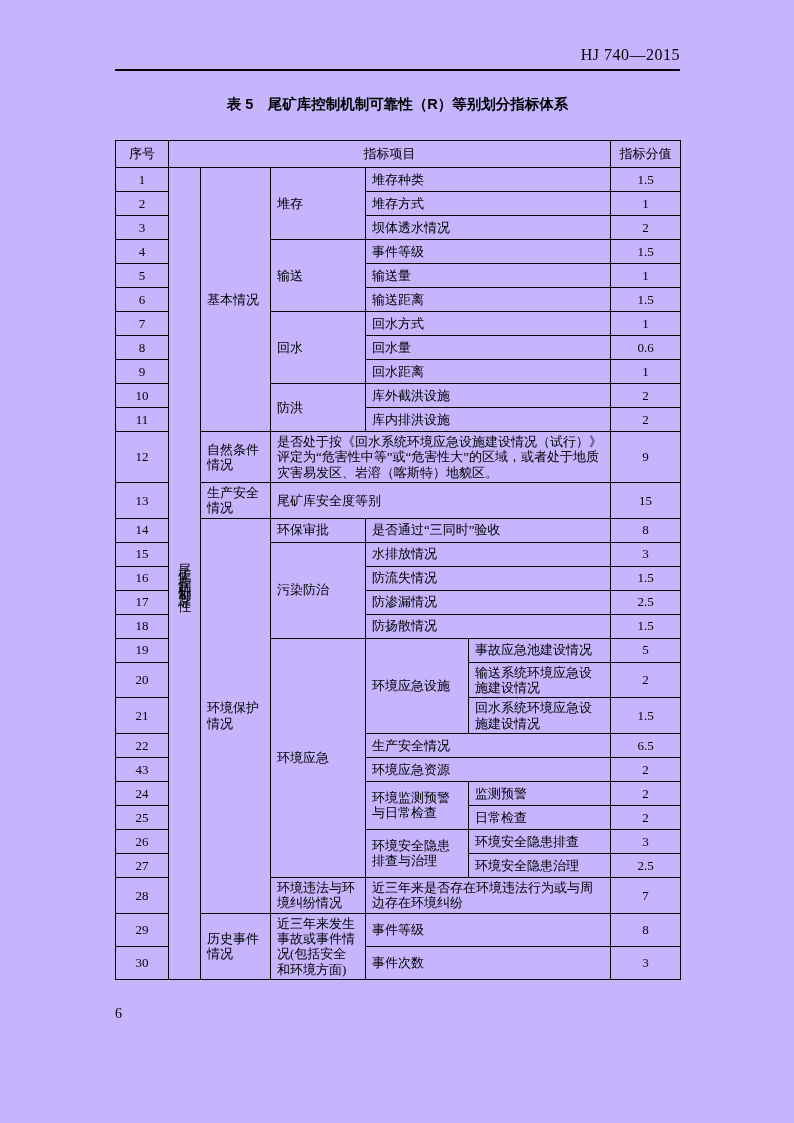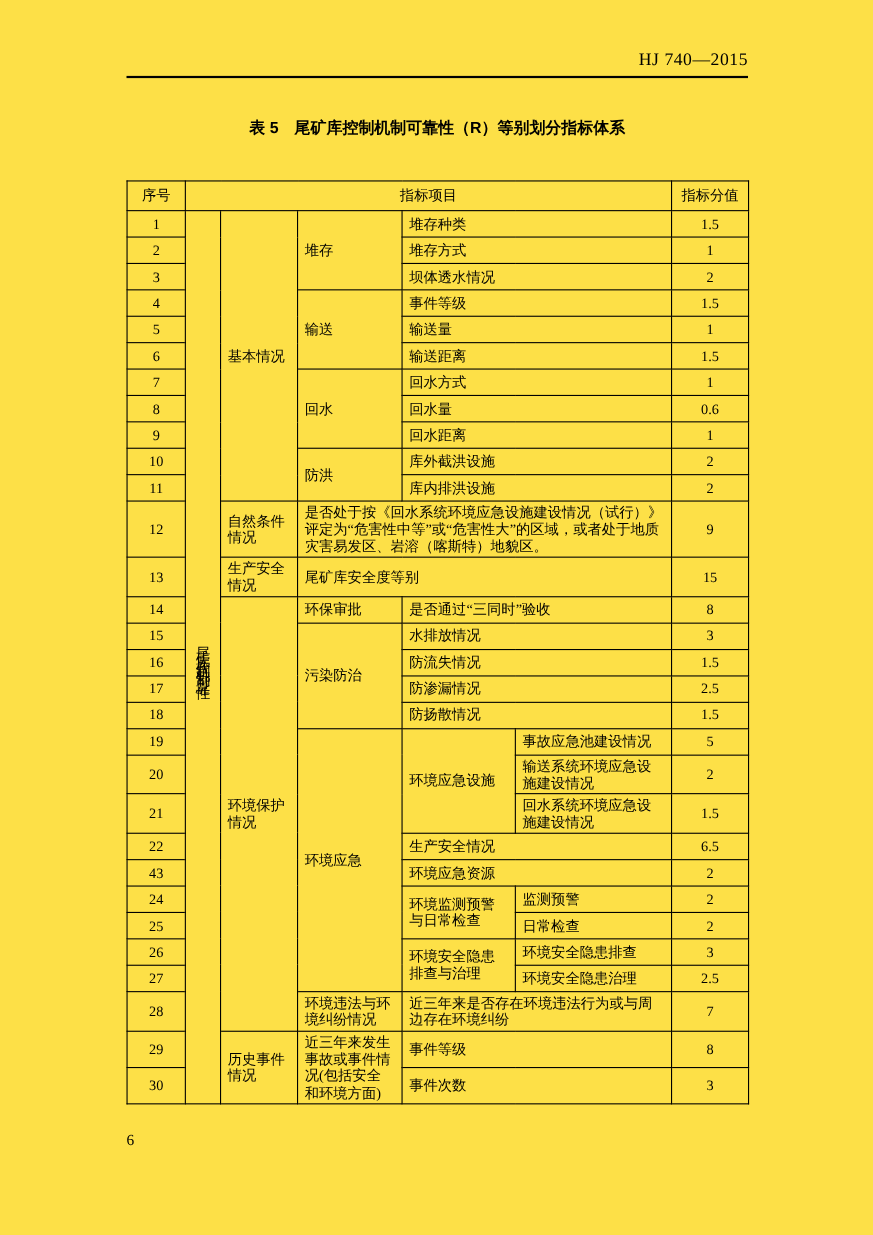--- a/index.html
+++ b/index.html
@@ -1,33 +1,33 @@
 <!DOCTYPE html>
 <html><head>
 <meta charset="utf-8">
 <style>
   * { margin:0; padding:0; box-sizing:border-box; }
   html, body { background:#e8e8e8; }
   .page {
-    width:794px; height:1123px; background:#fde047; position:relative;
+    width:794px; height:1123px; background:#c4b5fd; position:relative;
     font-family:"Liberation Serif","DejaVu Serif",serif; color:#000;
     margin:0 auto; overflow:hidden;
   }
   .content { padding:46px 114px 0 115px; }
   .doc-header {
     text-align:right; font-size:16px; letter-spacing:0.5px;
     padding-bottom:5px; border-bottom:2px solid #000;
   }
   .caption {
-    margin-top:36px; text-align:center; font-weight:bold; font-size:14.5px;
+    margin-top:24px; text-align:center; font-weight:bold; font-size:14.5px;
     font-family:"Liberation Sans","DejaVu Sans",sans-serif;
   }
   table.indicator {
     border-collapse:collapse; table-layout:fixed; width:565px;
-    margin-top:38px; font-size:13px;
+    margin-top:26px; font-size:13px;
   }
   table.indicator th, table.indicator td {
     border:1px solid #000; padding:2px 6px; line-height:1.18;
     vertical-align:middle;
   }
   table.indicator thead tr { height:27px; }
   table.indicator tbody tr { height:24px; }
   table.indicator th { font-weight:normal; text-align:center; }
   table.indicator td { text-align:left; word-break:break-all; }
   table.indicator td.c { text-align:center; word-break:normal; }

